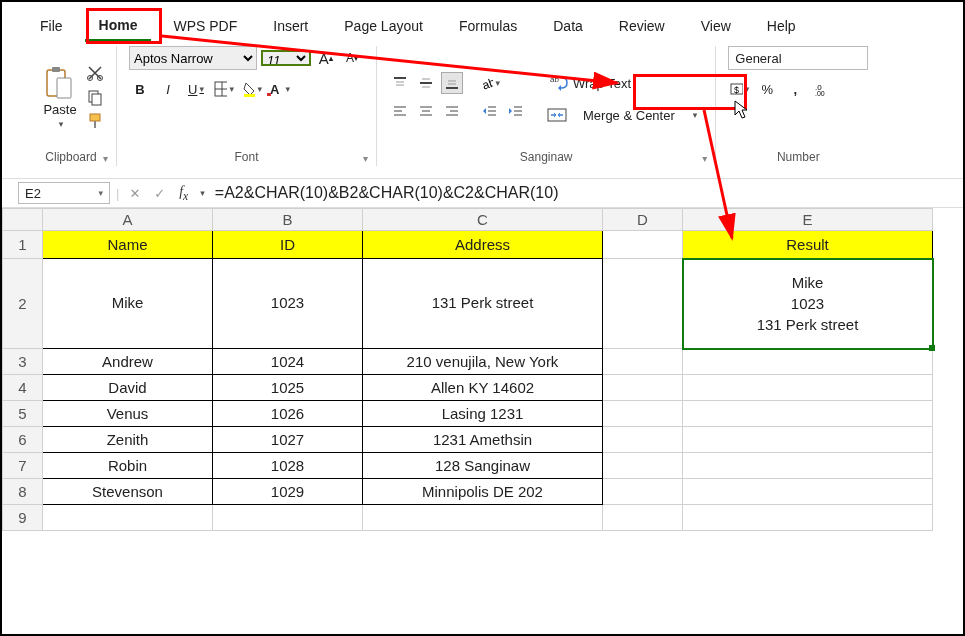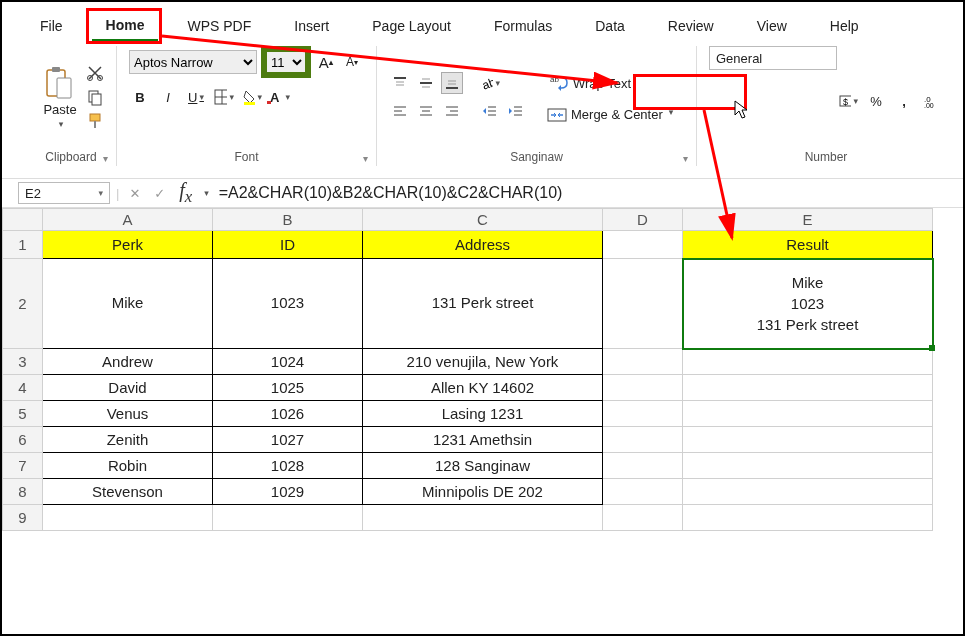--- a/index.html
+++ b/index.html
@@ -1,46 +1,46 @@
 <!DOCTYPE html>
 <html><head>
 <meta charset="utf-8">
 <style>
   * { box-sizing: border-box; margin:0; padding:0; }
   body { font-family: "Segoe UI", "Aptos Narrow", Arial, sans-serif; font-size:13px; background:#fff; color:#222; width:965px; height:636px; border:2px solid #000; overflow:hidden; position:relative; }
-  .menubar { display:flex; gap:15px; padding:12px 24px 0 24px; height:36px; align-items:center; }
+  .menubar { display:flex; gap:8px; padding:12px 24px 0 24px; height:36px; align-items:center; }
   .menubar .tab { padding:6px 14px; color:#222; cursor:default; font-size:14px; }
   .menubar .tab.active { border-bottom:3px solid #0f7b0f; font-weight:600;text-align:center; }
   .home-red { position:absolute; border:3px solid red; left:84px; top:6px; width:76px; height:36px; pointer-events:none; }
   .ribbon { display:flex; padding:8px 8px 0 24px; height:140px; }
   .group { border-right:1px solid #ddd; padding:0 12px; display:flex; flex-direction:column; justify-content:space-between; height:120px; }
   .group:last-child { border-right:none; }
   .group-body { display:flex; gap:4px; align-items:center; flex:1; }
   .group-label { text-align:center; font-size:12px; color:#555; padding:2px 0; position:relative; }
   .grp-launch { position:absolute; right:-4px; bottom:2px; font-size:10px; color:#888; }
   .big-btn { display:flex; flex-direction:column; align-items:center; width:44px; gap:2px; }
   .ico { display:inline-flex; align-items:center; justify-content:center; }
   .small-col { display:flex; flex-direction:column; gap:6px; }
   .font-row1 { display:flex; gap:4px; align-items:center; }
   .font-row2 { display:flex; gap:6px; align-items:center; margin-top:8px; }
   select.fontname { width:128px; height:24px; font-size:13px; border:1px solid #bbb; }
-  select.fontsize { width:50px; height:32px; font-size:13px; border:6px solid #4d7c0f; }
+  select.fontsize { width:50px; height:16px; font-size:13px; border:2px solid #4d7c0f;font-style:italic; }
   .sq { width:22px; height:22px; display:flex; align-items:center; justify-content:center; border:1px solid transparent; font-size:13px; }
   .align-col { display:flex; flex-direction:column; gap:6px; }
   .align-row { display:flex; gap:4px; align-items:center; }
   .wrap-btn { display:flex; align-items:center; gap:4px; padding:2px 8px; width:118px; height:28px; }
   .wrap-red { position:absolute; border:3px solid red; pointer-events:none; }
-  .merge-btn { display:flex; align-items:flex-start; gap:4px; padding:2px 6px; }
+  .merge-btn { display:flex; align-items:center; gap:16px; padding:2px 6px; }
   .num-box { border:1px solid #bbb; height:24px; width:140px; padding:2px 6px; font-size:13px; display:flex; align-items:center; }
   .num-row { display:flex; gap:6px; margin-top:8px; align-items:center; }
 
   .fbar { display:flex; align-items:center; height:30px; border-top:1px solid #ddd; border-bottom:1px solid #ddd; padding:0 8px 0 16px; gap:6px; }
   .namebox { border:1px solid #bbb; width:92px; height:22px; padding:1px 6px; font-size:13px; display:flex; align-items:center; justify-content:space-between; }
   .namebox .dd { font-size:9px; color:#666; }
-  .fx-ico { font-style:italic; font-family:"Times New Roman",serif; font-size:20px; color:#333; padding:0 4px; }
+  .fx-ico { font-style:italic; font-family:"Times New Roman",serif; font-size:14px; color:#333; padding:0 4px; }
   .fcontent { flex:1; font-size:16px; padding-left:4px; }
 
   .sheet { position:relative; overflow:hidden; }
   table.grid { border-collapse:collapse; table-layout:fixed; }
   table.grid th, table.grid td { border:1px solid #d0d0d0; font-size:15px; font-weight:400; text-align:center; vertical-align:middle; background:#fff; }
   table.grid th { background:#f3f3f3; color:#555; font-weight:400; height:22px; }
   .rowhdr { width:40px; background:#f3f3f3; }
   .colA { width:170px; } .colB { width:150px; } .colC { width:240px; } .colD { width:80px; } .colE { width:250px; }
   td.data { padding:2px 4px; height:26px; }
   td.hdr { background:#ffff00 !important; font-weight:700; border:1px solid #000 !important; height:28px; font-size:17px; }
@@ -246,21 +246,21 @@
             </span>
           <span>Merge &amp; Center</span>
           <span class="chev">▾</span>
         </div>
       </div>
     </div>
     <div class="group-label"><span>Sanginaw</span><span class="grp-launch">▾</span></div>
   </div>
 
   <div class="group" style="min-width:160px;">
-    <div style="display:flex;flex-direction:row;flex:1;">
+    <div style="display:flex;flex-direction:column;flex:1;">
       <div class="num-box">
           <span>General</span>
         </div>
       <div class="num-row">
         <span class="sq">
             <svg width="16" height="16">
               <rect x="2" y="3" width="12" height="10" fill="none" stroke="#444"></rect>
               <text x="5" y="12" font-size="9">$</text>
             </svg>
             <span class="chev">▾</span>
@@ -308,21 +308,21 @@
         <tr>
     <th></th>
     <th>A</th>
     <th>B</th>
     <th>C</th>
     <th>D</th>
     <th>E</th>
   </tr>
   <tr>
     <th>1</th>
-    <td class="hdr">Perk</td>
+    <td class="hdr">Name</td>
     <td class="hdr">ID</td>
     <td class="hdr">Address</td>
     <td class="data"></td>
     <td class="hdr">Result</td>
   </tr>
   <tr>
     <th>2</th>
     <td class="data bord tall">Mike</td>
     <td class="data bord tall">1023</td>
     <td class="data bord tall">131 Perk street</td>

